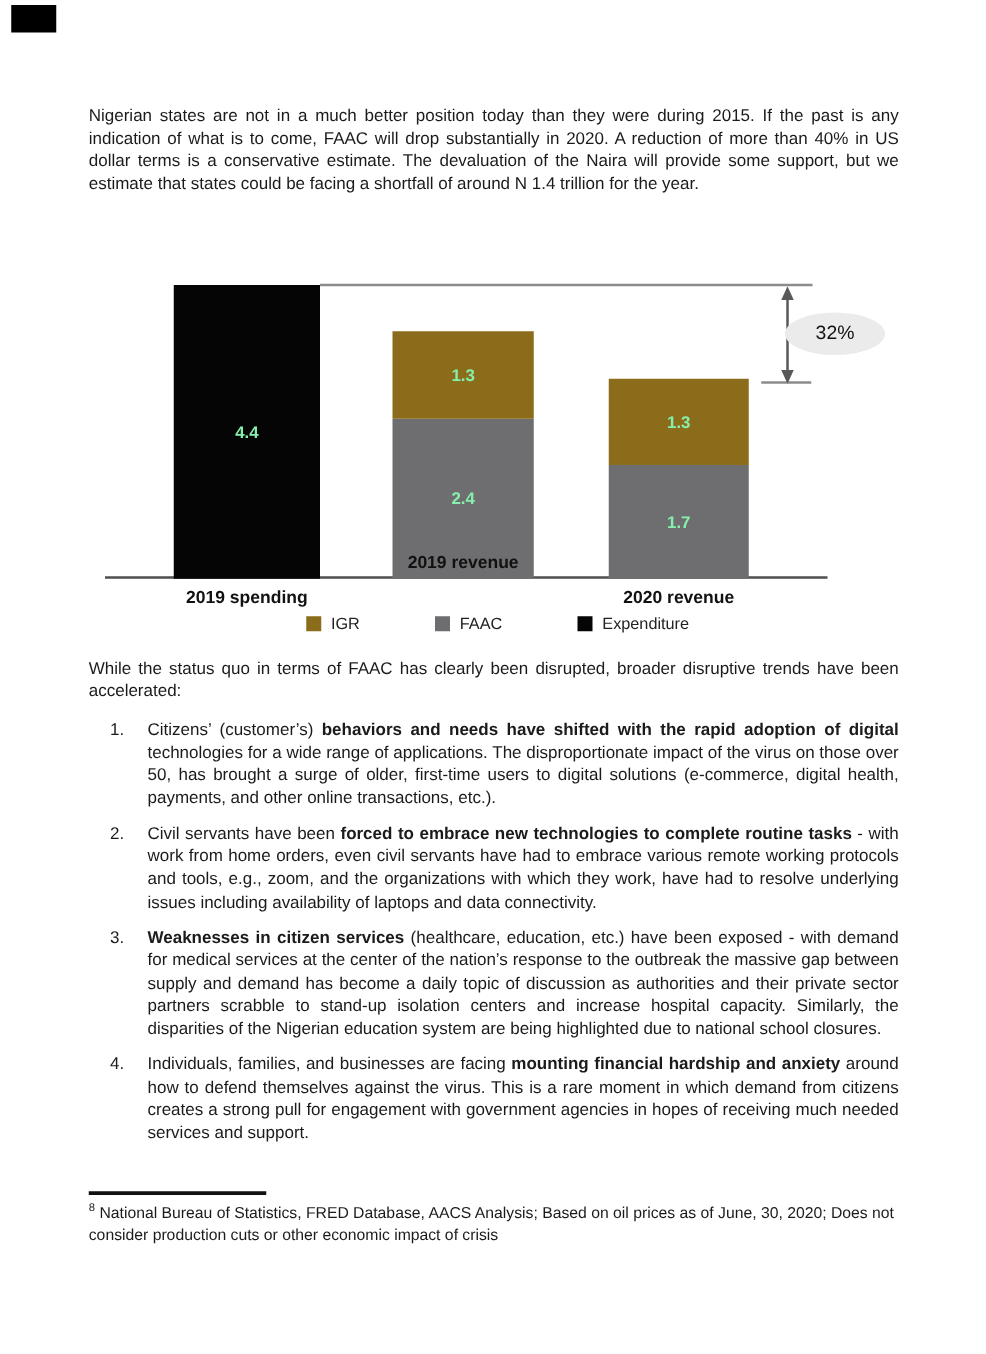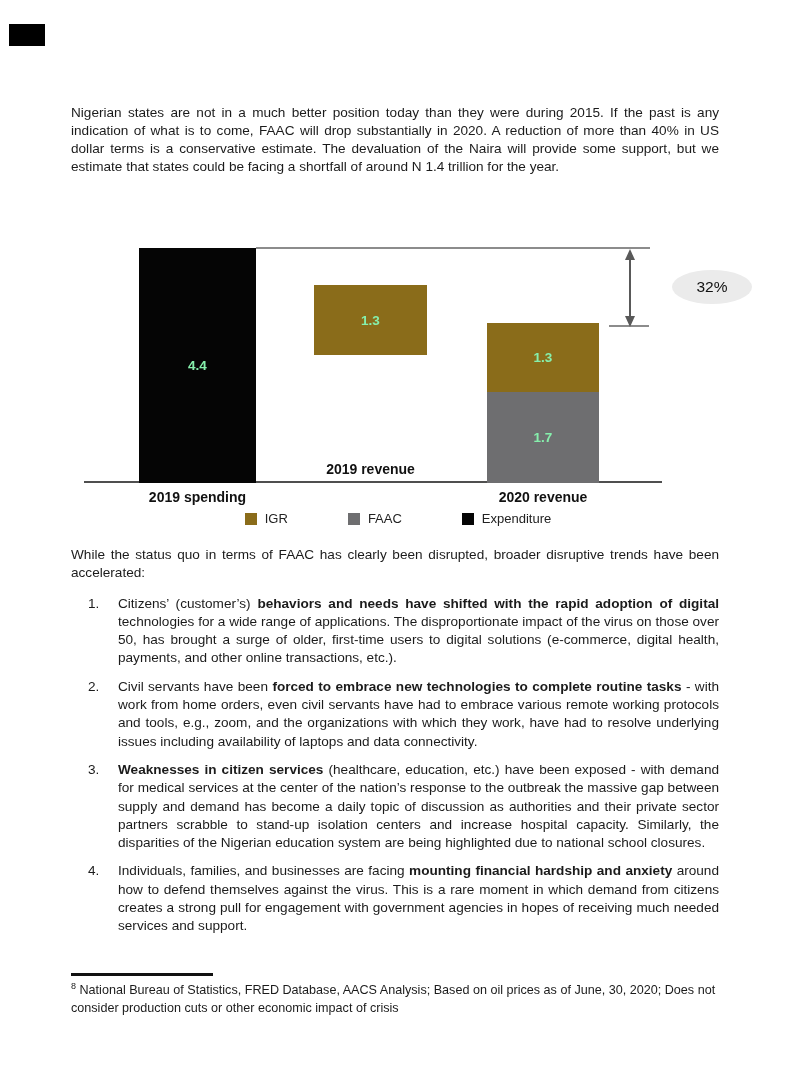--- a/index.html
+++ b/index.html
@@ -1,38 +1,38 @@
 <!DOCTYPE html>
 <html><head>
 <meta charset="utf-8">
 <style>
   html,body{margin:0;padding:0;background:#ffffff;}
   .page{
     position:relative;width:789px;height:1027px;background:#ffffff;
-    font-family:"Liberation Sans",sans-serif;color:#1b1b1b;overflow:hidden;margin-top:20px;
+    font-family:"Liberation Sans",sans-serif;color:#1b1b1b;overflow:hidden;
   }
   .corner-mark{position:absolute;left:9px;top:4px;width:36px;height:22px;background:#000;}
   .para{position:absolute;left:71px;width:648px;text-align:justify;
         font-size:13.6px;line-height:18.3px;}
   #intro{top:70px;}
   .fig-head{position:absolute;left:71px;top:160px;}
   .fig-title{font-weight:bold;font-size:13.8px;}
   .fig-sub{font-size:12.8px;margin-top:2px;}
   sup{font-size:9px;line-height:0;}
 
   
   #chart{position:absolute;left:0;top:0;width:789px;height:520px;}
   .bar-seg{position:absolute;display:flex;align-items:center;justify-content:center;}
   .bar-val{color:#86efac;font-weight:bold;font-size:13.5px;}
   .cat-label{position:absolute;font-weight:bold;font-size:14px;text-align:center;color:#111;}
   #baseline{position:absolute;left:84px;top:461px;width:578px;height:2px;background:#4f4f4f;}
   #topline{position:absolute;left:256px;top:227px;width:394px;height:2px;background:#8c8c8c;}
   #bottomtick{position:absolute;left:609px;top:305px;width:40px;height:2px;background:#8c8c8c;}
   #shortfall-arrow{position:absolute;left:622px;top:229px;}
-  #pct-ellipse{position:absolute;left:672px;top:250px;width:80px;height:34px;
+  #pct-ellipse{position:absolute;left:628px;top:250px;width:80px;height:34px;
     background:#ebebeb;border-radius:50%;display:flex;align-items:center;
     justify-content:center;font-size:15.5px;color:#111;}
   #legend{position:absolute;left:80px;top:491px;width:600px;display:flex;
     justify-content:center;gap:24px;align-items:center;font-size:13px;color:#222;}
   .legend-item{display:flex;align-items:center;padding-left:36px;}
   .sw{width:12px;height:12px;display:inline-block;margin-right:8px;}
 
   
   #body-block{position:absolute;left:71px;top:526px;width:648px;}
   .lead{text-align:justify;font-size:13.6px;line-height:18.3px;margin:0 0 12px 0;}
@@ -78,20 +78,23 @@
         </div>
         <div class="legend-item">
           <span class="sw" style="background: rgb(5, 5, 5);"></span>
           <span>Expenditure</span>
         </div>
       </div>
   <div class="bar-seg" style="left: 139px; width: 117px; top: 228.04px; height: 234.96px; background: rgb(5, 5, 5);">
         <span class="bar-val">4.4</span>
       </div>
       <div class="cat-label" style="left: 99px; width: 197px; top: 469px;">2019 spending</div>
+      <div class="bar-seg" style="left: 314px; width: 113px; top: 334.84px; height: 128.16px; background: rgb(110, 110, 112);">
+        <span class="bar-val">2.4</span>
+      </div>
       <div class="bar-seg" style="left: 314px; width: 113px; top: 265.42px; height: 69.42px; background: rgb(138, 108, 26);">
         <span class="bar-val">1.3</span>
       </div>
       <div class="cat-label" style="left: 274px; width: 193px; top: 441px; text-align: center;">2019 revenue</div>
       <div class="bar-seg" style="left: 487px; width: 112px; top: 372.22px; height: 90.78px; background: rgb(110, 110, 112);">
         <span class="bar-val">1.7</span>
       </div>
       <div class="bar-seg" style="left: 487px; width: 112px; top: 302.8px; height: 69.42px; background: rgb(138, 108, 26);">
         <span class="bar-val">1.3</span>
       </div>

